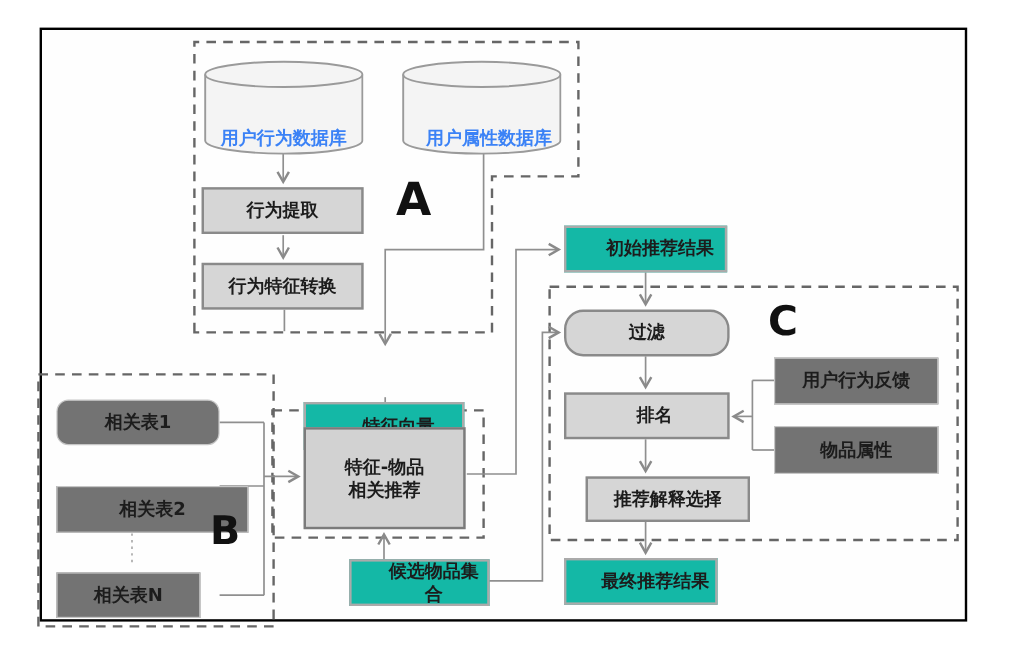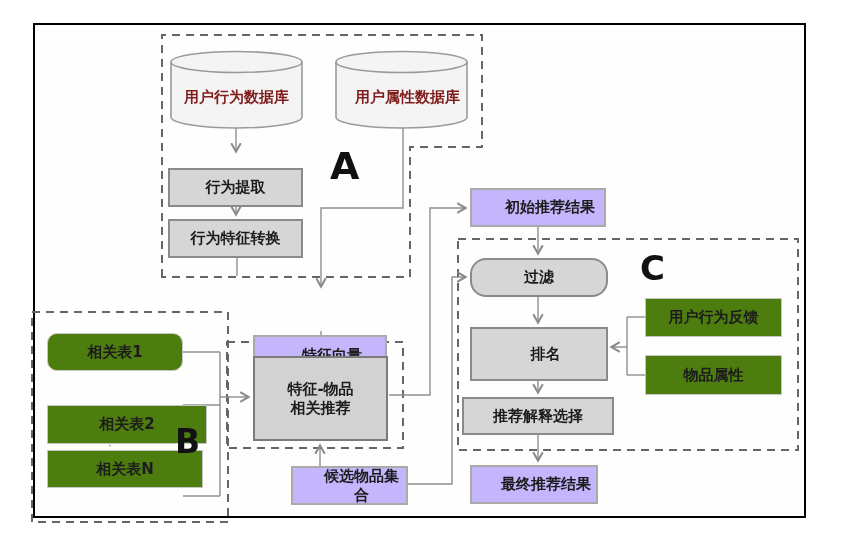--- a/index.html
+++ b/index.html
@@ -13,27 +13,27 @@
   }
   svg.wires{position:absolute;left:0;top:0;width:863px;height:542px;}
   .node{
     position:absolute;display:flex;align-items:center;justify-content:center;
     box-sizing:border-box;text-align:center;
     font-size:15px;font-weight:bold;color:#1c1c1c;line-height:1.25;
     white-space:pre-line;
   }
   .node.dark{background:#d6d6d6;border:2px solid #8a8a8a;}
   .node.core{background:#d2d2d2;border:2.5px solid #7b7b7b;}
-  .node.mid{background:#c4b5fd;border:2px solid #aaaaaa;padding-left:24px;}
-  .node.light{background:#4d7c0f;border:1.5px solid #c6c6c6;}
+  .node.mid{background:#14b8a6;border:2px solid #aaaaaa;padding-left:24px;}
+  .node.light{background:#737373;border:1.5px solid #c6c6c6;}
   .cyl{position:absolute;}
   .cyl .cyl-label{
-    position:absolute;left:0;top:22px;width:100%;height:50px;
+    position:absolute;left:0;top:40px;width:100%;height:50px;
     display:flex;align-items:center;justify-content:center;
-    font-size:15px;font-weight:bold;color:#7f1d1d;
+    font-size:15px;font-weight:bold;color:#3b82f6;
   }
   .seclabel{
     position:absolute;font-weight:bold;color:#111;
     font-family:"DejaVu Sans",sans-serif;
   }
   .seclabel.a{left:330px;top:144px;font-size:38px;}
   .seclabel.b{left:175px;top:422px;font-size:33px;}
   .seclabel.c{left:640px;top:248px;font-size:34px;}
 </style>
 </head>
@@ -88,35 +88,35 @@
     <div class="cyl-label">用户行为数据库</div>
   </div>
   <div class="cyl" style="left:335px;top:50px;width:145px;height:80px;">
     <svg width="133" height="80" viewBox="0 0 133 80">
       <path d="M1,12 L1,67 A65.5,11 0 0 0 132,67 L132,12" fill="#f4f4f4" stroke="#9a9a9a" stroke-width="1.6"></path>
       <ellipse cx="66.5" cy="12" rx="65.5" ry="10.5" fill="#f4f4f4" stroke="#9a9a9a" stroke-width="1.6"></ellipse>
     </svg>
     <div class="cyl-label">用户属性数据库</div>
   </div>
 
-  <div class="node dark" style="left:168px;top:168px;width:135px;height:39px;">行为提取</div>
+  <div class="node dark" style="left:168px;top:156px;width:135px;height:39px;">行为提取</div>
   <div class="node dark" style="left:168px;top:219px;width:135px;height:39px;">行为特征转换</div>
   <div class="node mid" style="left:253px;top:291px;width:134px;height:40px;margin-top:44px;">特征向量</div>
   <div class="node core" style="left:253px;top:356px;width:135px;height:85px;">特征-物品
 相关推荐</div>
   <div class="node mid" style="left:253px;top:466px;width:117px;height:39px;margin-left:38px;">候选物品集合</div>
 
   <div class="node light" style="left:47px;top:333px;width:136px;height:38px;border-radius:10px;">相关表1</div>
   <div class="node light" style="left:47px;top:385px;width:160px;height:39px;margin-top:20px;">相关表2</div>
-  <div class="node light" style="left:47px;top:450px;width:156px;height:38px;">相关表N</div>
+  <div class="node light" style="left:47px;top:477px;width:120px;height:38px;">相关表N</div>
 
   <div class="node mid" style="left:470px;top:188px;width:136px;height:39px;">初始推荐结果</div>
   <div class="node dark" style="left:470px;top:258px;width:138px;height:39px;border-radius:16px;">过滤</div>
-  <div class="node dark" style="left:470px;top:327px;width:138px;height:54px;padding-left:13px;">排名</div>
-  <div class="node dark" style="left:462px;top:397px;width:152px;height:38px;">推荐解释选择</div>
+  <div class="node dark" style="left:470px;top:327px;width:138px;height:39px;padding-left:13px;">排名</div>
+  <div class="node dark" style="left:488px;top:397px;width:137px;height:38px;">推荐解释选择</div>
   <div class="node mid" style="left:470px;top:465px;width:128px;height:39px;">最终推荐结果</div>
 
   <div class="node light" style="left:645px;top:298px;width:137px;height:39px;">用户行为反馈</div>
   <div class="node light" style="left:645px;top:355px;width:137px;height:40px;">物品属性</div>
 
   <div class="seclabel a">A</div>
   <div class="seclabel b">B</div>
   <div class="seclabel c">C</div>
 </div>
 

